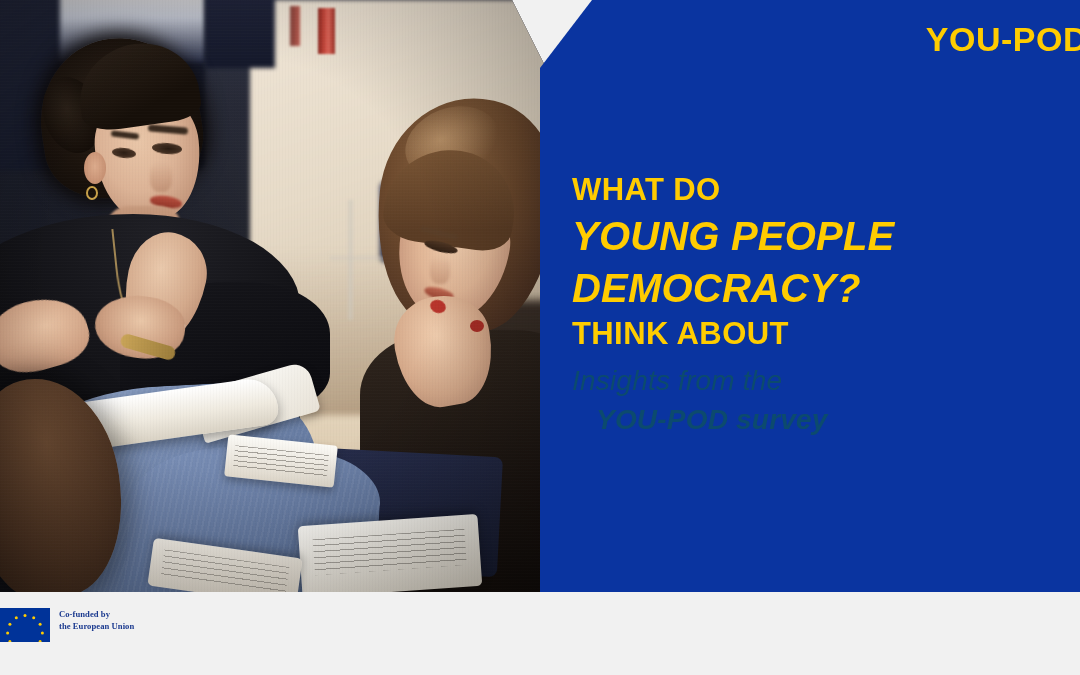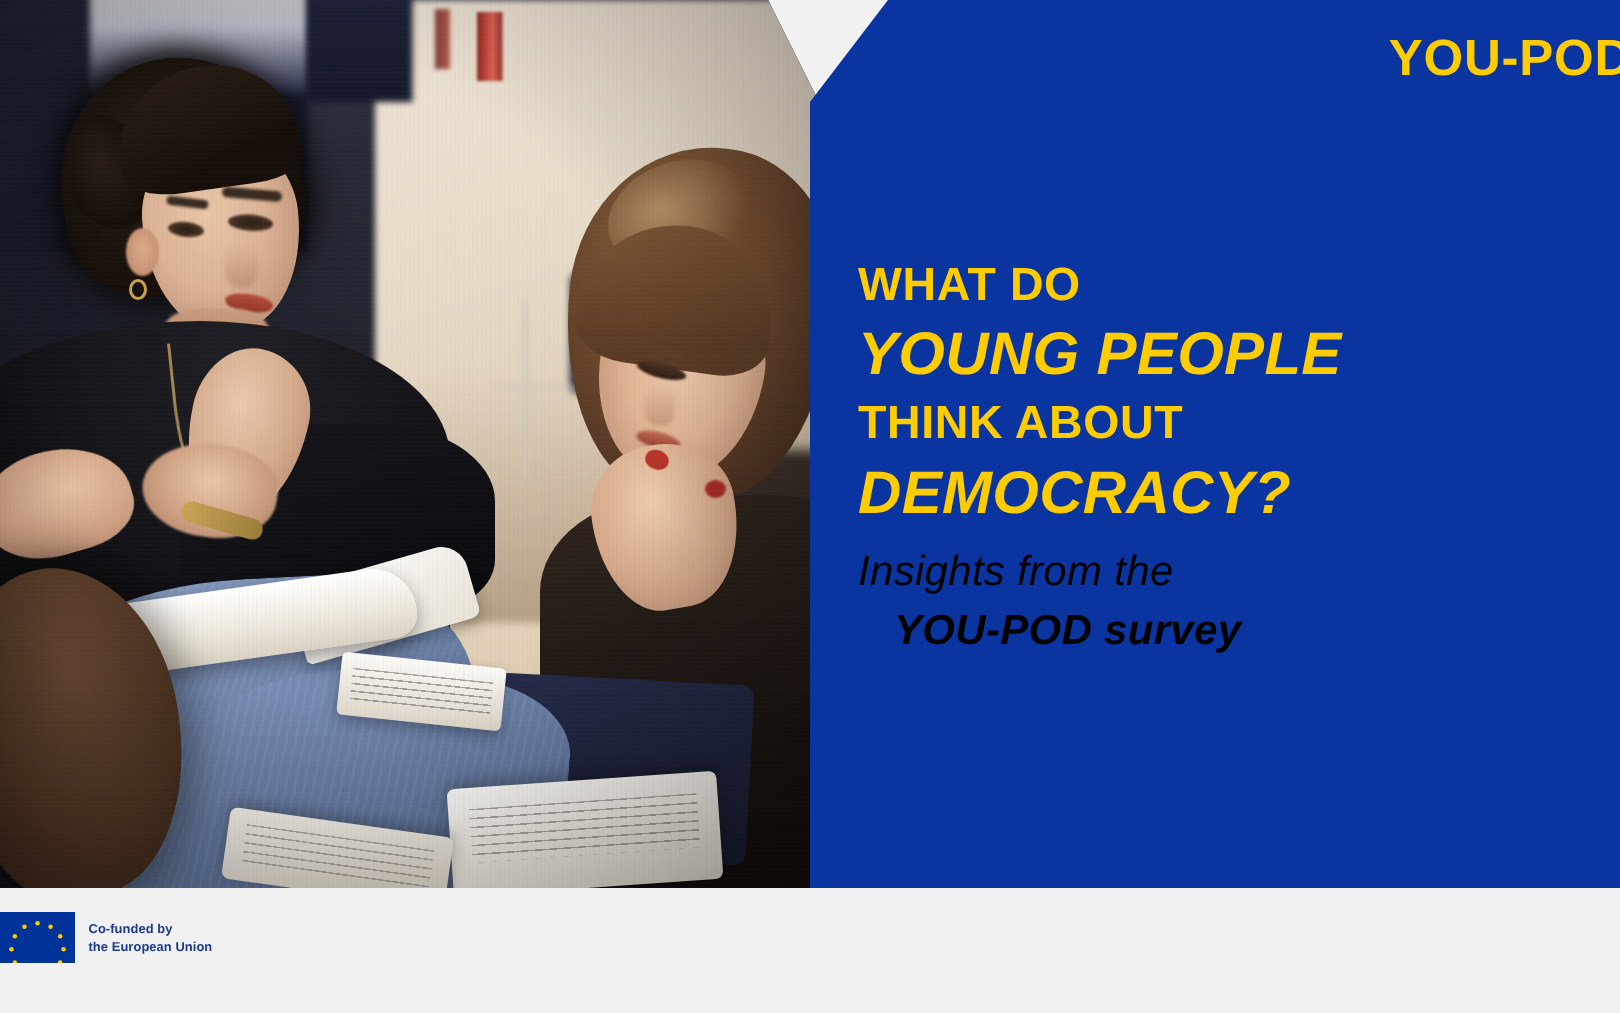--- a/index.html
+++ b/index.html
@@ -412,42 +412,42 @@
     white-space:nowrap;
   }
   .headline .line.big{
     font-size:40px;
     letter-spacing:.2px;
     font-style:italic;
   }
 
   .subhead{
     position:absolute; left:572px; top:362px; width:470px;
-    color:#000000;
+    color:#0c4a6e;
     font-style:italic;
   }
   .subhead .s1{
     font-size:28px; font-weight:300; line-height:1.38; white-space:nowrap;
     letter-spacing:.2px;
   }
   .subhead .s2{
     font-size:28px; font-weight:bold; line-height:1.38; white-space:nowrap;
     letter-spacing:.2px;
     margin-left:24px;
   }
 
   
   .footer{
     position:absolute; left:0; top:592px; width:1080px; height:83px;
     background:#f1f1f1;
   }
 
   .eu-logo{
     position:absolute; left:0; top:16px;
-    display:flex; align-items:center; gap:9px;
+    display:flex; align-items:flex-start; gap:9px;font-family:Liberation Serif, serif;
   }
   .eu-flag{
     width:50px; height:34px; background:#003399; position:relative;
   }
   .eu-flag svg{ position:absolute; inset:0; }
   .eu-text{
     color:#1b3a8f; font-size:8.6px; font-weight:bold; line-height:1.45;
     letter-spacing:.05px;
   }
 </style>
@@ -532,22 +532,22 @@
       </div>
     </div>
 
     <div class="blue-panel"></div>
 
     <div class="brand">YOU-POD</div>
 
     <div class="headline">
       <div class="line">WHAT DO</div>
       <div class="line big">YOUNG PEOPLE</div>
+      <div class="line big">DEMOCRACY?</div>
       <div class="line">THINK ABOUT</div>
-      <div class="line big">DEMOCRACY?</div>
     </div>
 
     <div class="subhead">
       <div class="s1">Insights from the</div>
       <div class="s2">YOU-POD survey</div>
     </div>
   </div>
 
   <div class="footer">
 

